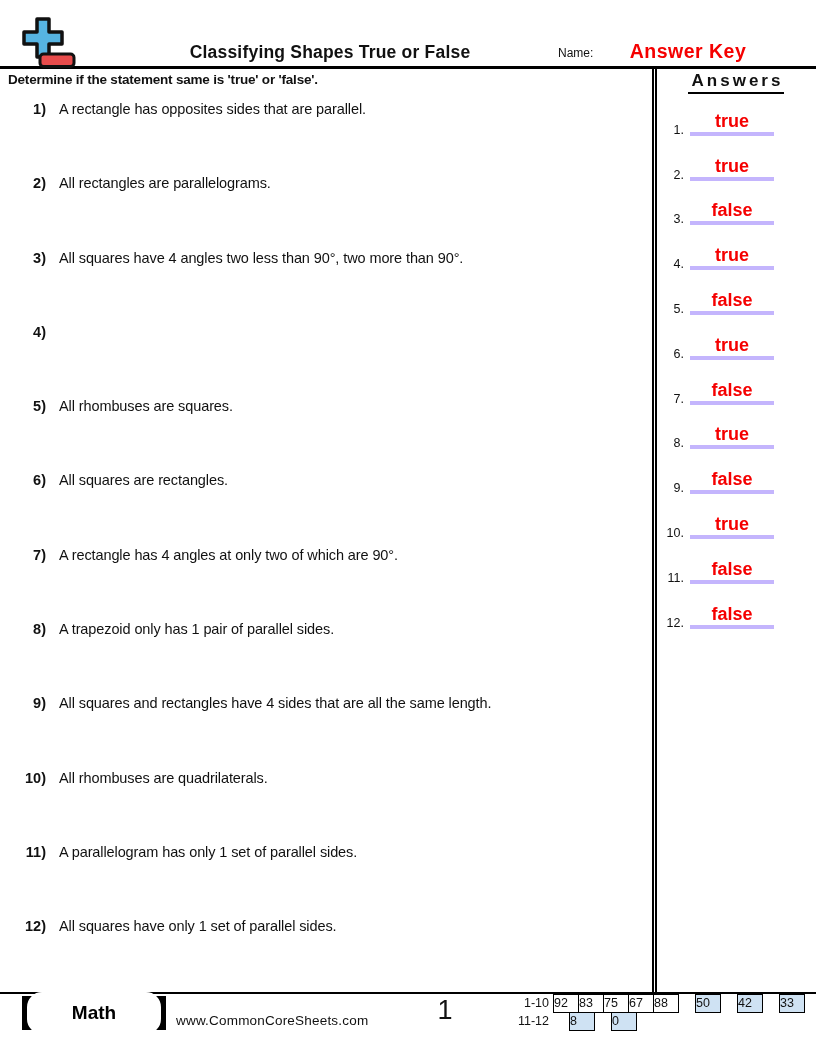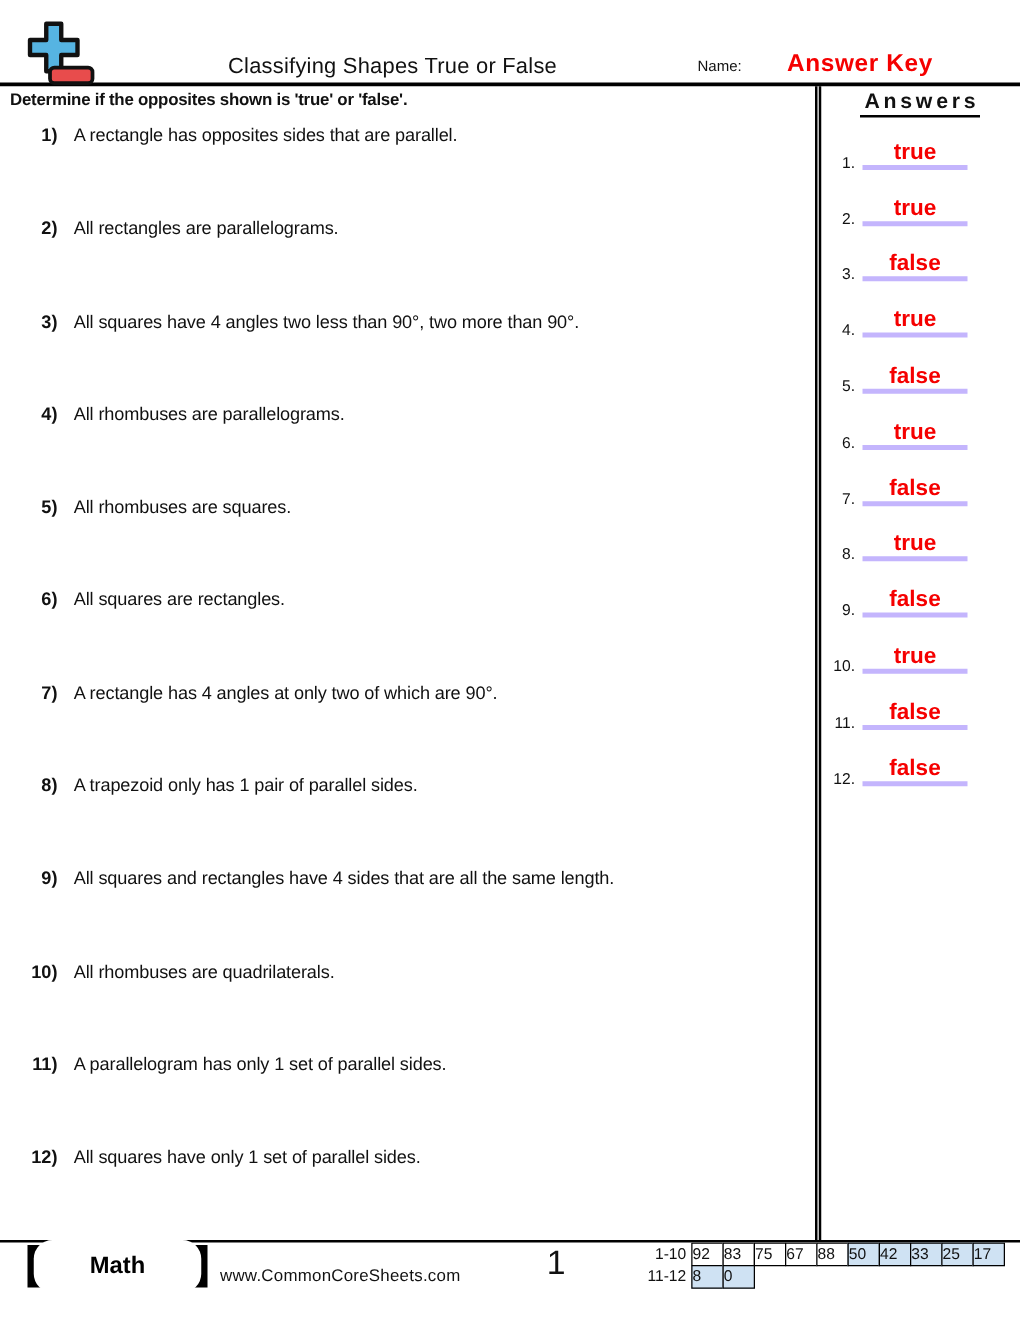--- a/index.html
+++ b/index.html
@@ -5,22 +5,22 @@
   * { margin:0; padding:0; box-sizing:border-box; }
   body { background:#e5e5e5; font-family:"Liberation Sans", sans-serif; }
   .page {
     position:relative; width:816px; height:1056px; margin:0 auto;
     background:#fff; color:#111; overflow:hidden;
   }
 
   
   .logo { position:absolute; left:20px; top:16px; z-index:2; }
   .worksheet-title {
-    position:absolute; left:84px; top:42px; width:460px; text-align:center;
-    font-size:17.5px; font-weight:normal; letter-spacing:.2px;
+    position:absolute; left:100px; top:42px; width:460px; text-align:center;
+    font-size:17.5px; font-weight:bold; letter-spacing:.2px;
   }
   .name-label { position:absolute; left:558px; top:46px; font-size:12px; }
   .name-value {
     position:absolute; left:618px; top:40px; width:140px; text-align:center;
     font-size:19.5px; font-weight:bold; color:var(--answer-red,#f00); letter-spacing:.5px;
   }
   .header-rule { position:absolute; left:0; top:66px; width:816px; height:3px; background:#000; }
 
   .instructions {
     position:absolute; left:8px; top:72px; width:630px;
@@ -77,39 +77,39 @@
   .score-row + .score-row { margin-top:-1px; }
   .score-label {
     width:50px; flex:none; text-align:right; padding-right:4px;
     font-size:12.5px; line-height:19px;
   }
   .score-cell {
     width:26px; flex:none; border:1px solid #000; margin-left:-1px;
     text-align:left; font-size:12.5px; line-height:17px; background:#fff;
   }
   .score-cell:first-of-type { margin-left:0; }
-  .score-cell.hl { background:var(--score-highlight,#cfe2f3); }
+  .score-cell.hl { background:var(--score-highlight,#cfe2f3);margin-left:16px; }
 </style>
 </head>
 <body>
 
 <div class="page">
 
   <div class="logo">
     <svg width="58" height="54" viewBox="0 0 58 54">
       <path d="M17 3 h12 v13 h13 v12 h-13 v13 h-12 v-13 H4 V16 h13 z" fill="var(--logo-blue,#56b4e2)" stroke="#111" stroke-width="3.5" stroke-linejoin="round"></path>
       <rect x="20" y="38" width="34" height="12.5" rx="3.5" fill="var(--logo-red,#e84c4c)" stroke="#111" stroke-width="3"></rect>
     </svg>
   </div>
   <div class="worksheet-title">Classifying Shapes True or False</div>
   <div class="name-label">Name:</div>
   <div class="name-value">Answer Key</div>
   <div class="header-rule"></div>
 
-  <div class="instructions">Determine if the opposites shown is 'true' or 'false'.</div>
+  <div class="instructions">Determine if the statement same is 'true' or 'false'.</div>
 
   <div class="answers-divider"></div>
   <div class="answers-heading">
     <span>Answers</span>
   </div>
   <div class="answers-list">
 
       <div class="answer-row">
         <div class="answer-num">1.</div>
         <div class="answer-value">true</div>
@@ -183,21 +183,20 @@
         <div class="q-text">All rectangles are parallelograms.</div>
       </div>
 
       <div class="question">
         <div class="q-num">3)</div>
         <div class="q-text">All squares have 4 angles two less than 90°, two more than 90°.</div>
       </div>
 
       <div class="question">
         <div class="q-num">4)</div>
-        <div class="q-text">All rhombuses are parallelograms.</div>
       </div>
 
       <div class="question">
         <div class="q-num">5)</div>
         <div class="q-text">All rhombuses are squares.</div>
       </div>
 
       <div class="question">
         <div class="q-num">6)</div>
         <div class="q-text">All squares are rectangles.</div>

